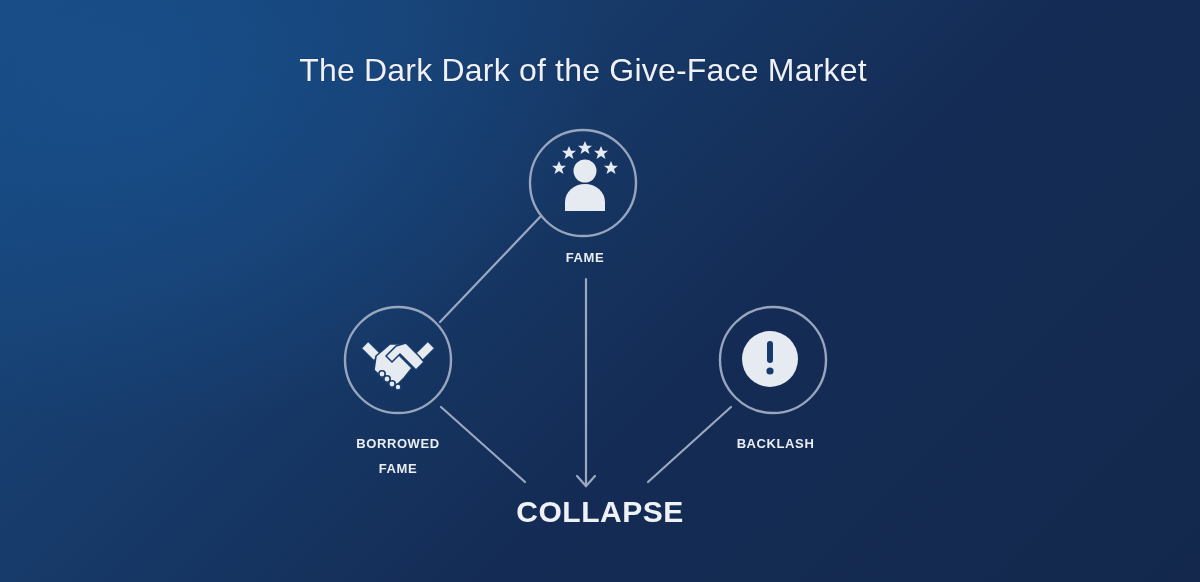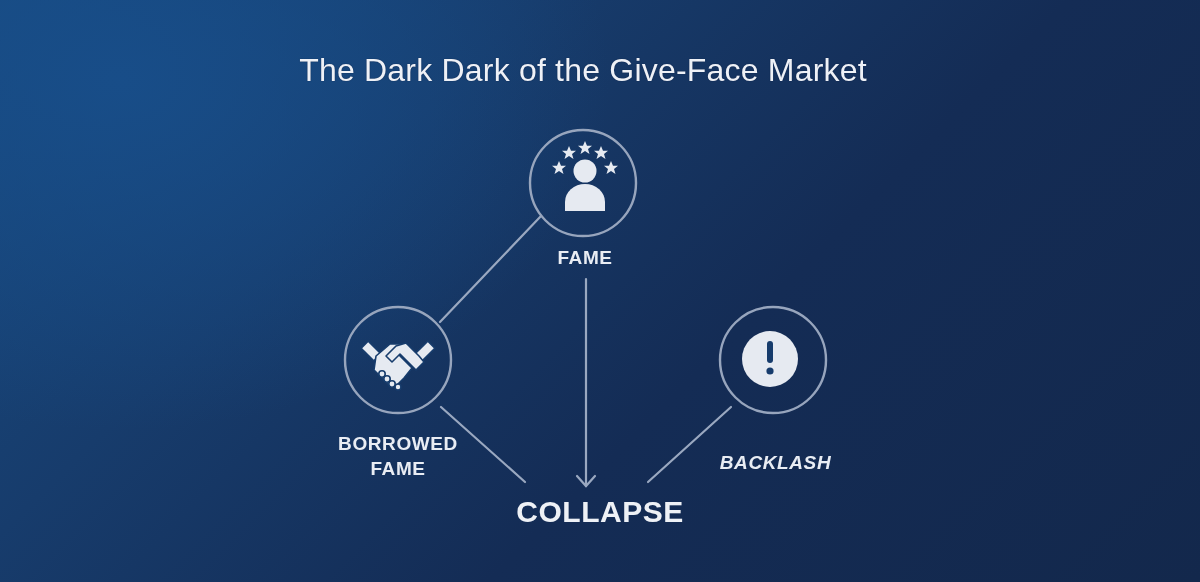--- a/index.html
+++ b/index.html
@@ -15,21 +15,21 @@
     }
     .title {
       position: absolute; left: 0; top: 52px; width: 1166px;
       text-align: center; color: #eef1f7;
       font-size: 32px; font-weight: 500; letter-spacing: 0.2px;
       text-shadow: 0 0 1px rgba(10,25,60,0.9);
     }
     svg.diagram { position: absolute; left: 0; top: 0; }
     .node-label {
       position: absolute; color: #e9edf4;
-      font-weight: 700; font-size: 19px; letter-spacing: 0.6px;
+      font-weight: 700; font-size: 13px; letter-spacing: 0.6px;
       text-align: center; line-height: 25px;
     }
     .collapse {
       position: absolute; left: 500px; top: 495px; width: 200px;
       text-align: center; color: #eef1f6;
       font-weight: 700; font-size: 30px; letter-spacing: 0.5px;
     }
   </style>
 </head>
 <body>
@@ -91,16 +91,16 @@
     </g>
   </svg>
 
   <div class="node-label" style="left:535px; top:245px; width:100px;">FAME</div>
 
   <div class="node-label" style="left:323px; top:431px; width:150px;">
     <div>BORROWED</div>
     <div>FAME</div>
   </div>
 
-  <div class="node-label" style="left:703px; top:450px; width:145px;font-style:italic;">BACKLASH</div>
+  <div class="node-label" style="left:703px; top:431px; width:145px;">BACKLASH</div>
 
   <div class="collapse">COLLAPSE</div>
 </div>
 
 </body></html>

